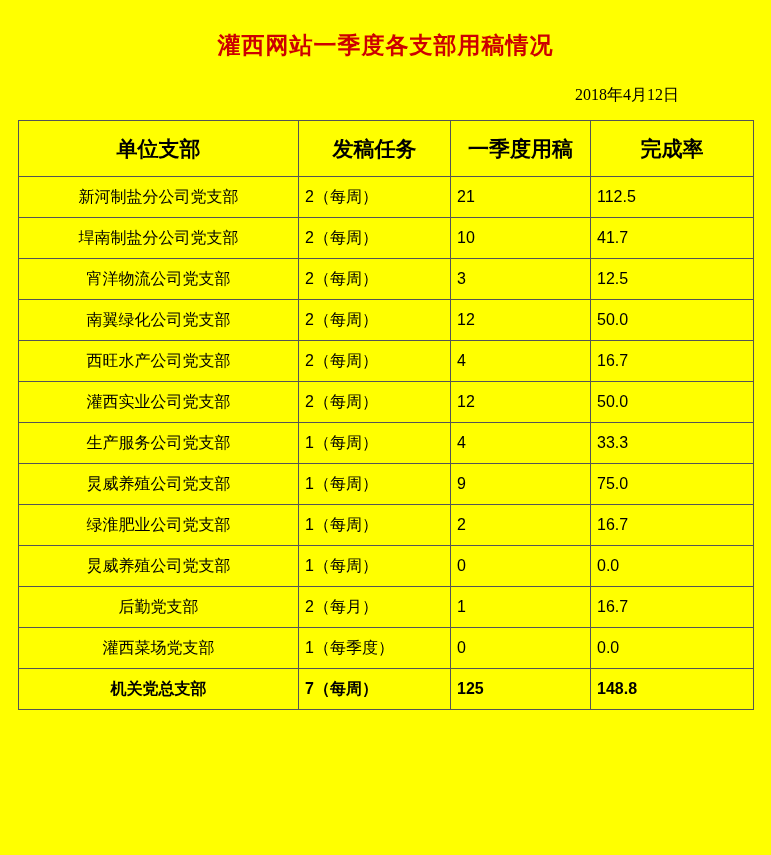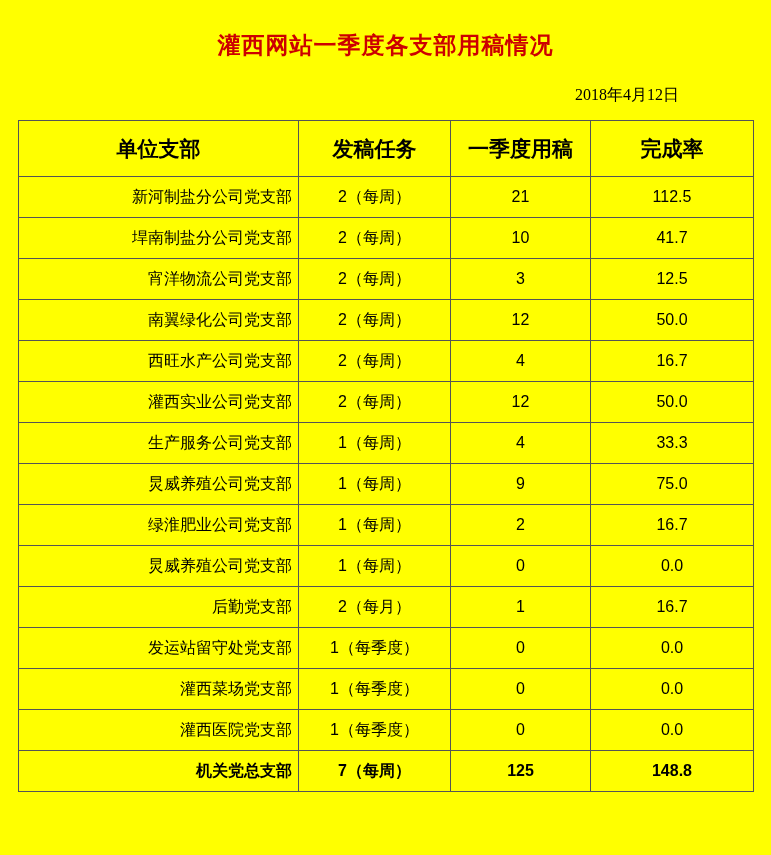--- a/index.html
+++ b/index.html
@@ -54,27 +54,26 @@
     padding: 0 6px;
     font-family: "Liberation Sans", sans-serif;
   }
   table.report thead th {
     height: 55px;
     text-align: center;
     font-weight: bold;
     font-size: 21px;
   }
   td.c-unit {
-    text-align: right;
+    text-align: center;
     padding-left: 10px;
     font-weight: bold;
     margin-left: 6px;
   }
   td.c-task, td.c-count, td.c-rate {
-    text-align: center;
   }
   tr.last-row td {
     font-weight: bold;
   }
   col.w-unit { width: 280px; }
   col.w-task { width: 152px; }
   col.w-count { width: 140px; }
   col.w-rate { width: 163px; }
 </style>
 </head>
@@ -163,33 +162,21 @@
             <td class="c-count">0</td>
             <td class="c-rate">0.0</td>
           </tr>
           <tr>
             <td class="c-unit">后勤党支部</td>
             <td class="c-task">2（每月）</td>
             <td class="c-count">1</td>
             <td class="c-rate">16.7</td>
           </tr>
           <tr>
-            <td class="c-unit">发运站留守处党支部</td>
-            <td class="c-task">1（每季度）</td>
-            <td class="c-count">0</td>
-            <td class="c-rate">0.0</td>
-          </tr>
-          <tr>
             <td class="c-unit">灌西菜场党支部</td>
-            <td class="c-task">1（每季度）</td>
-            <td class="c-count">0</td>
-            <td class="c-rate">0.0</td>
-          </tr>
-          <tr>
-            <td class="c-unit">灌西医院党支部</td>
             <td class="c-task">1（每季度）</td>
             <td class="c-count">0</td>
             <td class="c-rate">0.0</td>
           </tr>
           <tr class="last-row">
             <td class="c-unit">机关党总支部</td>
             <td class="c-task">7（每周）</td>
             <td class="c-count">125</td>
             <td class="c-rate">148.8</td>
           </tr>

